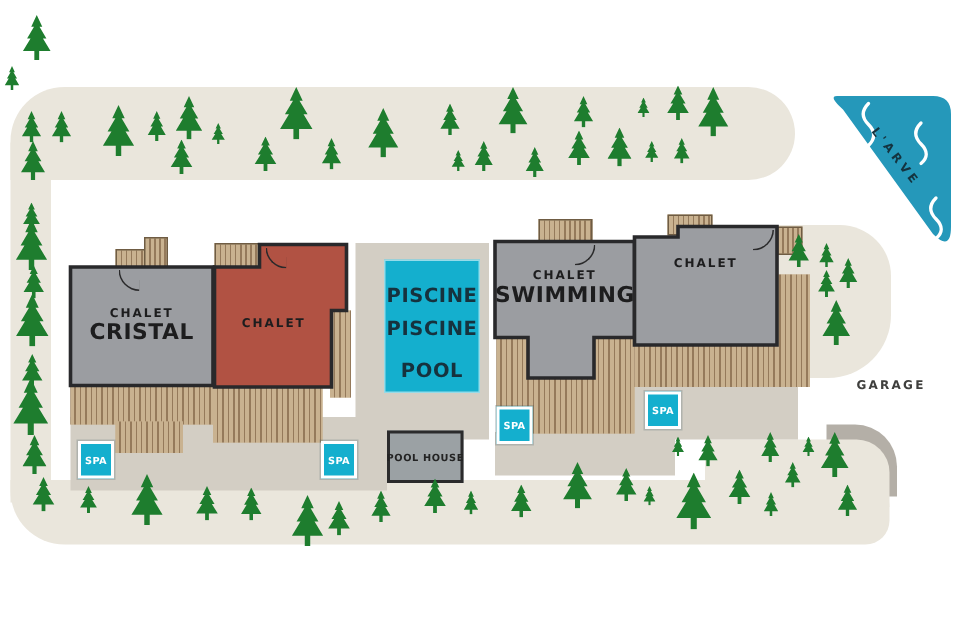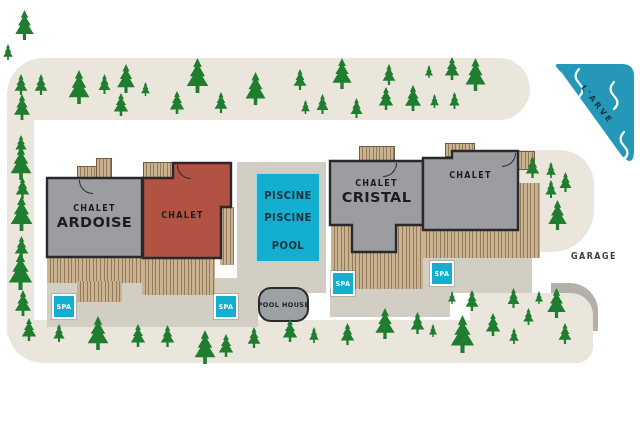--- a/index.html
+++ b/index.html
@@ -16,21 +16,21 @@
   .chimney{background:#c9b290;
         background-image:repeating-linear-gradient(90deg,#c9b290 0,#c9b290 2.4px,#957a5b 2.4px,#957a5b 3.4px);
         border:1px solid #6f5c43;}
   
   .blabel{text-align:center;color:#1d1d1e;line-height:1.1;}
   .blabel .l1{display:block;font-size:8px;font-weight:700;letter-spacing:1.3px;}
   .blabel .l2{display:block;font-size:14.5px;font-weight:800;letter-spacing:.4px;margin-top:1px;}
   
   .pool{background:#14afce;border:1px solid rgba(255,255,255,.55);}
   .pool span{position:absolute;left:0;width:100%;text-align:center;color:#16323e;
-             font-size:10px;font-weight:800;letter-spacing:.4px;}
+             font-size:13px;font-weight:800;letter-spacing:.4px;}
   .poolhouse{background:#9ba1a4;border:2px solid #2b2b2c;display:flex;align-items:center;justify-content:center;
              color:#232323;font-size:6.5px;font-weight:800;letter-spacing:.4px;white-space:nowrap;}
   
   .spa{background:#14afce;border:2px solid #ffffff;box-shadow:0 0 0 1px rgba(70,95,105,.25);
        display:flex;align-items:center;justify-content:center;color:#fff;font-size:6.5px;
        font-weight:800;letter-spacing:.3px;}
   
   .doorL{width:13px;height:13px;border-left:1.6px solid #2a2a2b;border-bottom:1.6px solid #2a2a2b;
          border-radius:0 0 0 100%;}
   .doorR{width:13px;height:13px;border-right:1.6px solid #2a2a2b;border-bottom:1.6px solid #2a2a2b;
@@ -92,40 +92,40 @@
     <path d="M423,158 H452 V151 H518 V230 H423 Z" fill="#9b9da1" stroke="#29292b" stroke-width="2.4"></path>
   </svg>
 
   <div class="abs doorL" style="left:79px;top:180px;"></div>
   <div class="abs doorL" style="left:177px;top:165px;"></div>
   <div class="abs doorR" style="left:383px;top:163px;"></div>
   <div class="abs doorR" style="left:502px;top:153px;"></div>
 
   <div class="abs blabel" style="left:47px;top:205px;width:95px;">
     <span class="l1">CHALET</span>
-    <span class="l2">ARDOISE</span>
+    <span class="l2">CRISTAL</span>
   </div>
   <div class="abs blabel" style="left:143px;top:212px;width:79px;">
     <span class="l1">CHALET</span>
   </div>
   <div class="abs blabel" style="left:330px;top:180px;width:93px;">
     <span class="l1">CHALET</span>
-    <span class="l2">CRISTAL</span>
+    <span class="l2">SWIMMING</span>
   </div>
   <div class="abs blabel" style="left:423px;top:172px;width:95px;">
     <span class="l1">CHALET</span>
   </div>
 
   <div class="abs pool" style="left:256px;top:173px;width:62px;height:87px;">
     <span style="top:16px;">PISCINE</span>
     <span style="top:38px;">PISCINE</span>
     <span style="top:66px;">POOL</span>
   </div>
 
-  <div class="abs poolhouse" style="left:258px;top:287px;width:47px;height:31px;border-radius:13px;">
+  <div class="abs poolhouse" style="left:258px;top:287px;width:47px;height:31px;">
     <span>POOL HOUSE</span>
   </div>
 
   <div class="abs spa" style="left:52px;top:294px;width:20px;height:21px;">
       <span>SPA</span>
     </div>
   <div class="abs spa" style="left:214px;top:294px;width:20px;height:21px;">
       <span>SPA</span>
     </div>
   <div class="abs spa" style="left:331px;top:271px;width:20px;height:21px;">

